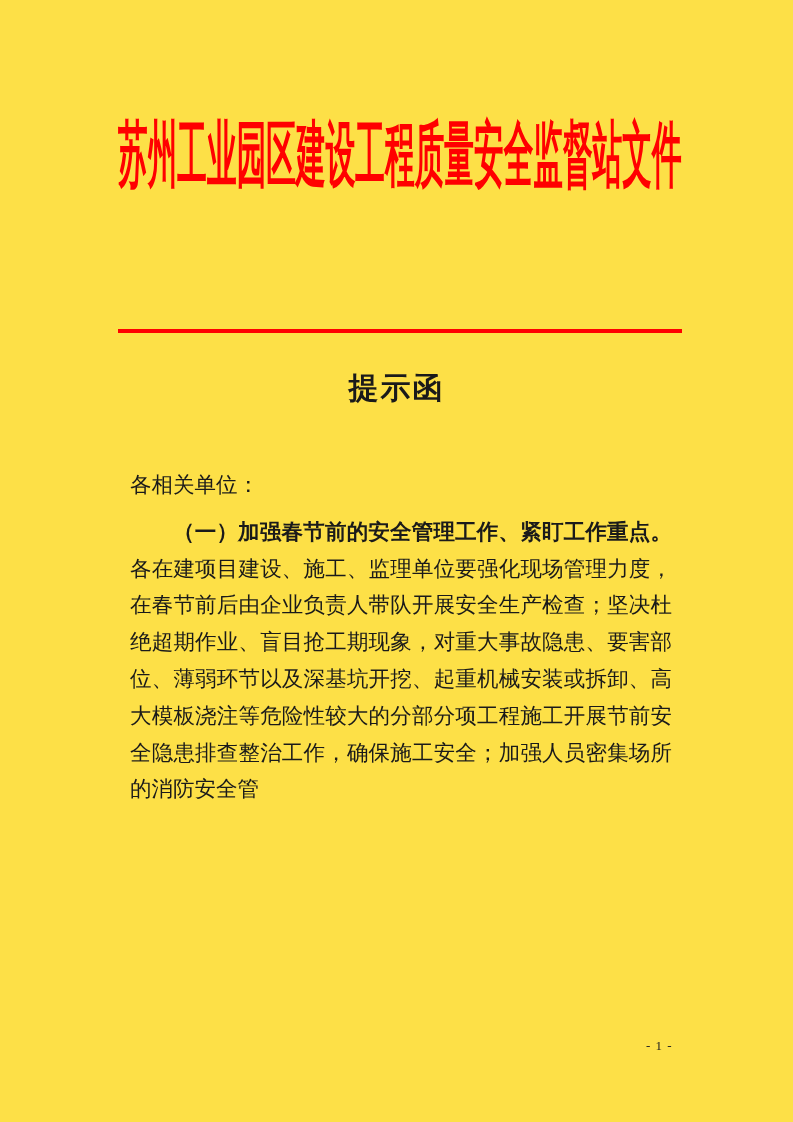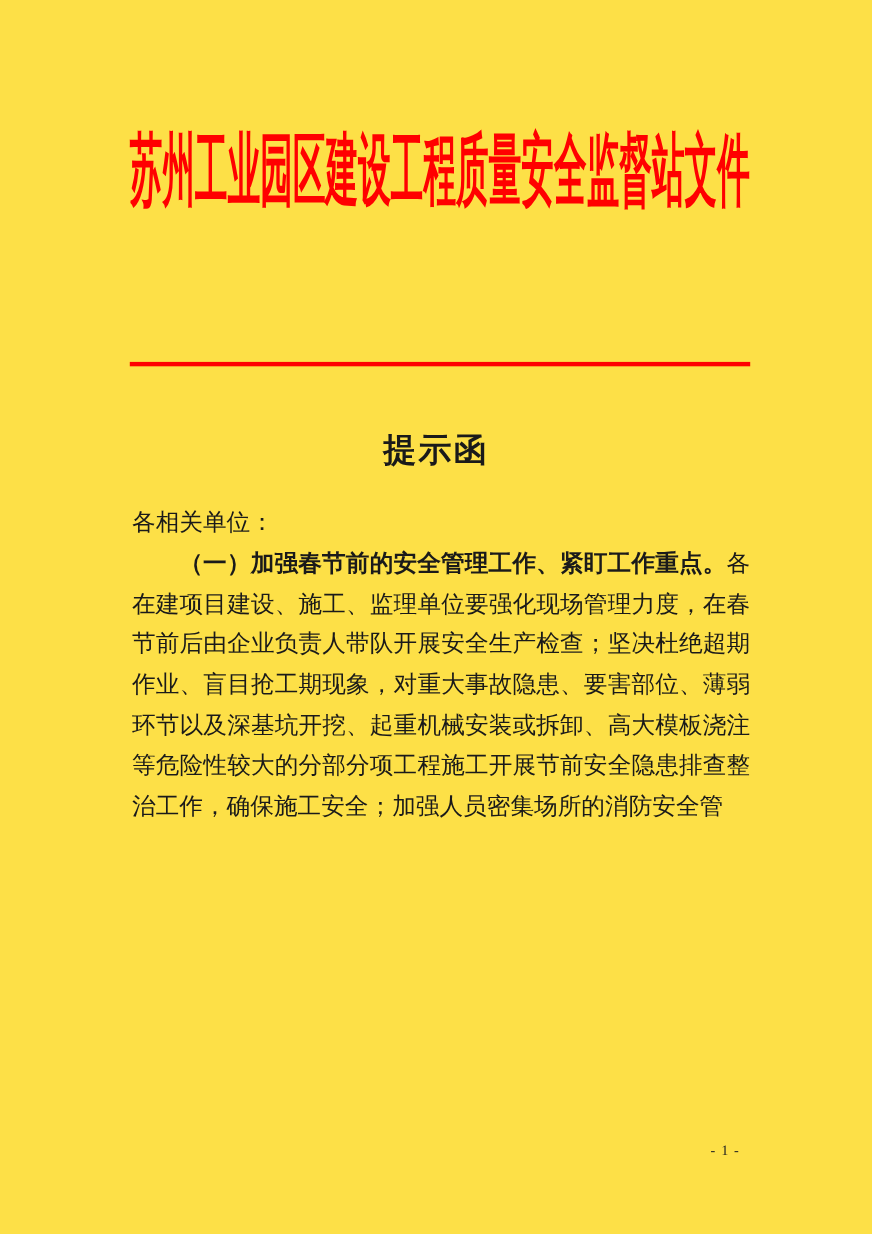--- a/index.html
+++ b/index.html
@@ -46,21 +46,21 @@
     top: 329px;
     left: 118px;
     width: 564px;
     height: 4px;
     background: var(--header-red, #ff0000);
   }
 
   
   .doc-title {
     position: absolute;
-    top: 389px;
+    top: 368px;
     left: 0;
     width: 793px;
     text-align: center;
     font-size: 30px;
     font-weight: bold;
     letter-spacing: 2px;
     color: var(--body-text, #1a1a1a);
   }
 
   
@@ -68,21 +68,21 @@
     position: absolute;
     top: 457px;
     left: 120px;
     width: 562px;
     font-size: 21.5px;
     line-height: 36.8px;
     color: var(--body-text, #1a1a1a);
     text-align: justify;
     text-justify: inter-character;
   }
-  .doc-body p { margin: 0; }
+  .doc-body p { margin: 10px; }
   .para { text-indent: 2em; }
   .para b { font-weight: bold; }
 
   
   .page-number {
     position: absolute;
     top: 1038px;
     left: 646px;
     font-size: 13px;
     letter-spacing: 1px;

